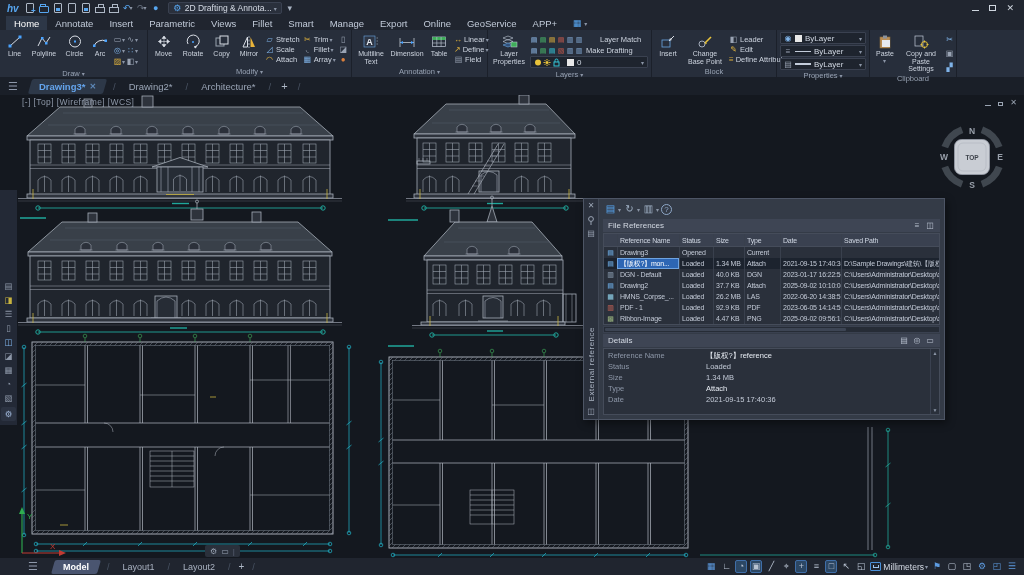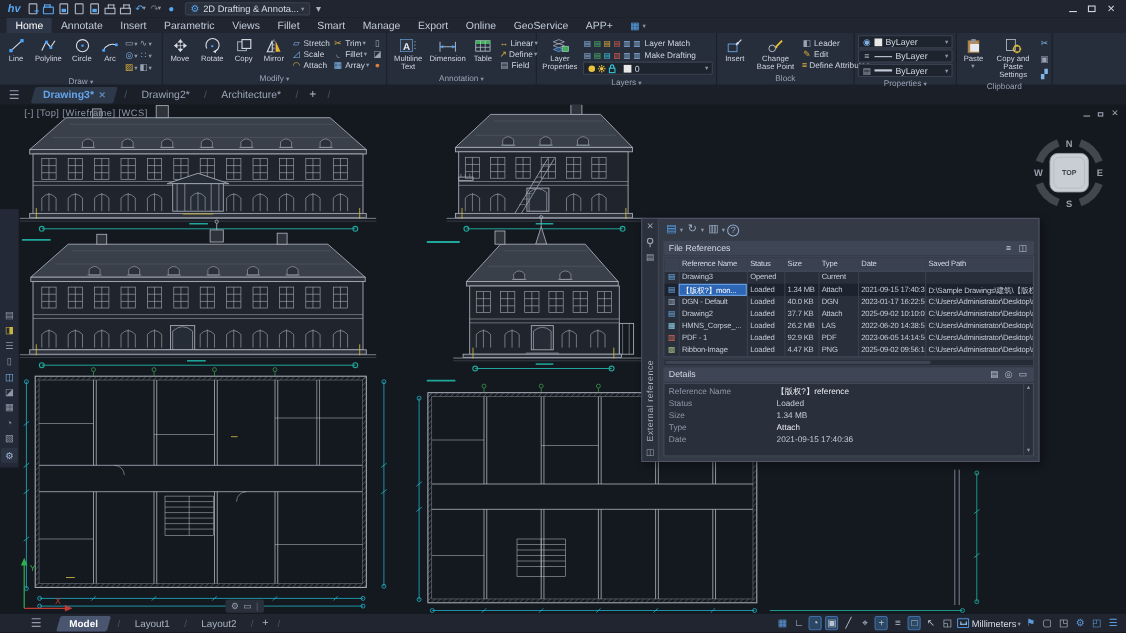--- a/index.html
+++ b/index.html
@@ -409,21 +409,21 @@
         <span class="blab">Layer Properties</span>
       </div>
       <div class="smallcol" style="width:120px;justify-content:space-between">
         <span class="tinyrow">
           <span class="tiny">▤</span>
             <span class="tiny" style="color:#49b86a">▤</span>
             <span class="tiny" style="color:#d9ad3c">▤</span>
             <span class="tiny" style="color:#c85a4e">▤</span>
             <span class="tiny">▥</span>
             <span class="tiny">▥</span>
-          <span style="margin-left:2px;color:#cdd4df">Layer Match</span>
+          <span style="margin-left:16px;color:#cdd4df">Layer Match</span>
         </span>
         <span class="tinyrow">
           <span class="tiny">▤</span>
             <span class="tiny" style="color:#49b86a">▤</span>
             <span class="tiny" style="color:#35c4d6">▤</span>
             <span class="tiny" style="color:#c85a4e">▧</span>
             <span class="tiny">▥</span>
             <span class="tiny">▥</span>
           <span style="margin-left:2px;color:#cdd4df">Make Drafting</span>
         </span>

